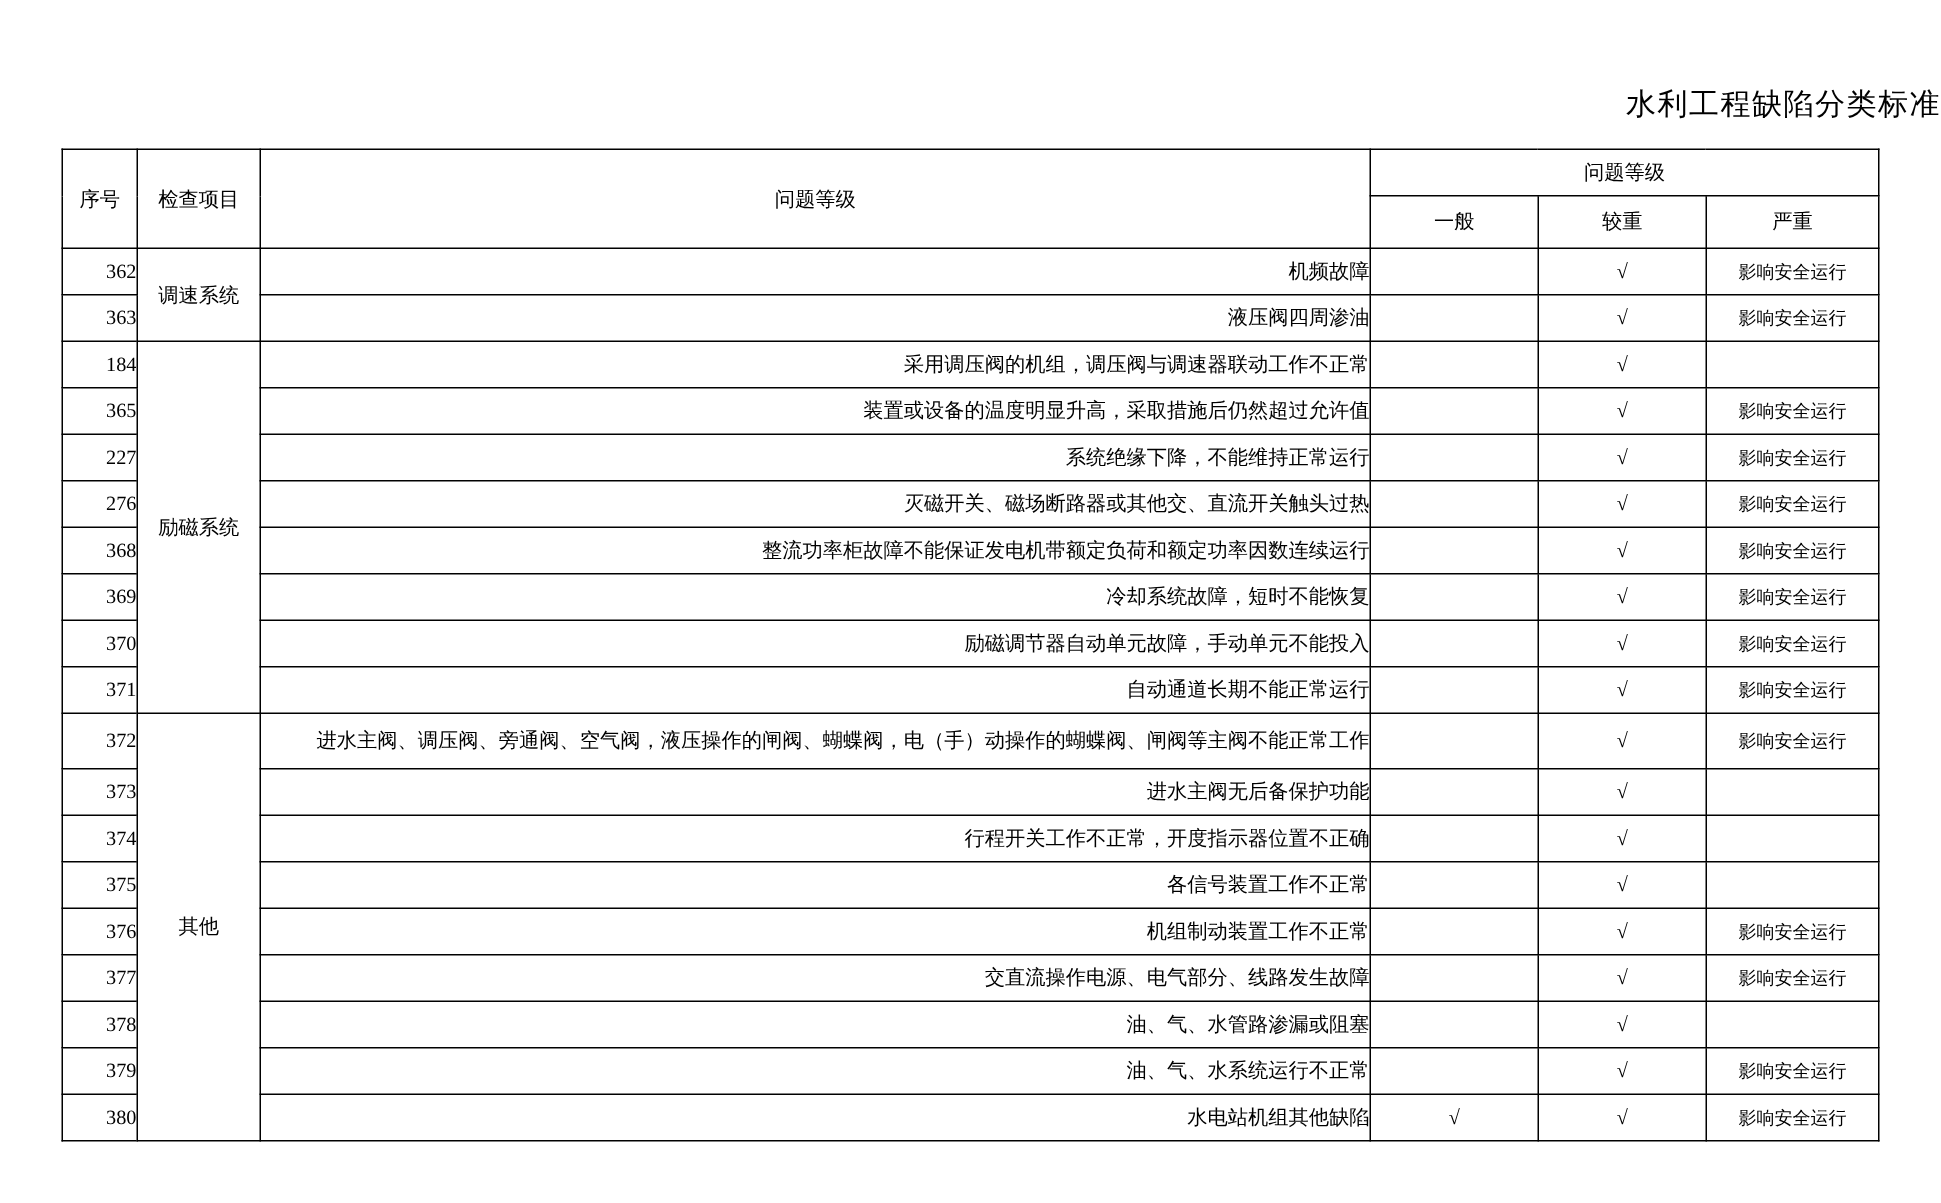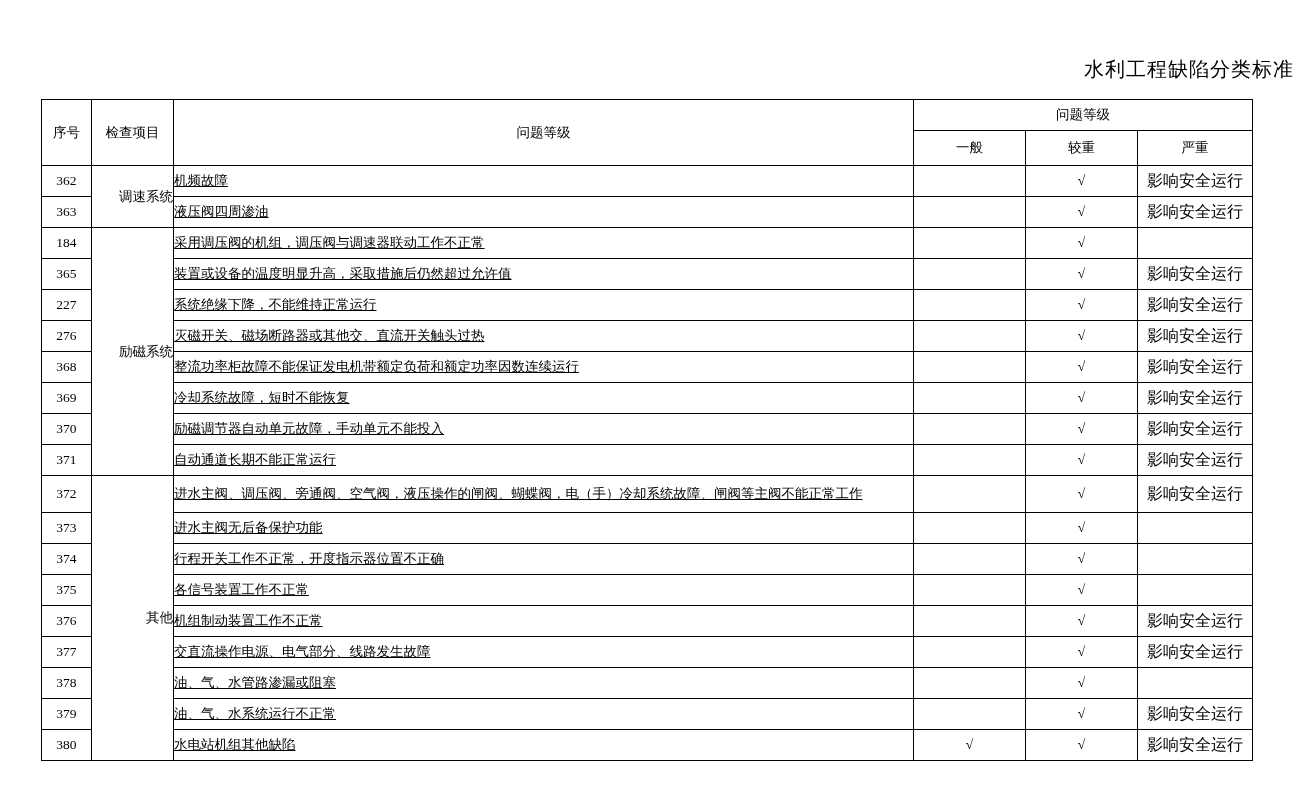--- a/index.html
+++ b/index.html
@@ -62,43 +62,42 @@
   th.head-grade-group {
     height: 30px;
   }
   th.head-grade-sub {
     height: 34px;
   }
   tbody td {
     height: 30px;
   }
   td.cell-no {
+    text-align: right;
+  }
+  td.cell-item {
     text-align: center;
   }
-  td.cell-item {
+  td.cell-desc {
     text-align: right;
-  }
-  td.cell-desc {
-    text-align: left;
     padding-left: 8px;
     padding-right: 6px;
     line-height: 1.55;
-    text-decoration: underline;
   }
   td.cell-desc.two-line {
     line-height: 1.6;
     padding-top: 3px;
     padding-bottom: 3px;
   }
   td.cell-grade {
     text-align: center;
     font-size: 13px;
   }
   td.cell-grade.sev {
-    font-size: 16px;
+    font-size: 12px;
   }
 </style>
 </head>
 <body>
 
 <div class="page">
 
   <div class="doc-title">水利工程缺陷分类标准</div>
 
   <table class="defect-table">
@@ -195,21 +194,21 @@
         <td class="cell-no">371</td>
         <td class="cell-desc">自动通道长期不能正常运行</td>
         <td class="cell-grade"></td>
         <td class="cell-grade">√</td>
         <td class="cell-grade sev">影响安全运行</td>
       </tr>
 
       <tr>
         <td class="cell-no">372</td>
         <td class="cell-item" rowspan="9">其他</td>
-        <td class="cell-desc two-line">进水主阀、调压阀、旁通阀、空气阀，液压操作的闸阀、蝴蝶阀，电（手）冷却系统故障、闸阀等主阀不能正常工作</td>
+        <td class="cell-desc two-line">进水主阀、调压阀、旁通阀、空气阀，液压操作的闸阀、蝴蝶阀，电（手）动操作的蝴蝶阀、闸阀等主阀不能正常工作</td>
         <td class="cell-grade"></td>
         <td class="cell-grade">√</td>
         <td class="cell-grade sev">影响安全运行</td>
       </tr>
       <tr>
         <td class="cell-no">373</td>
         <td class="cell-desc">进水主阀无后备保护功能</td>
         <td class="cell-grade"></td>
         <td class="cell-grade">√</td>
         <td class="cell-grade sev"></td>

